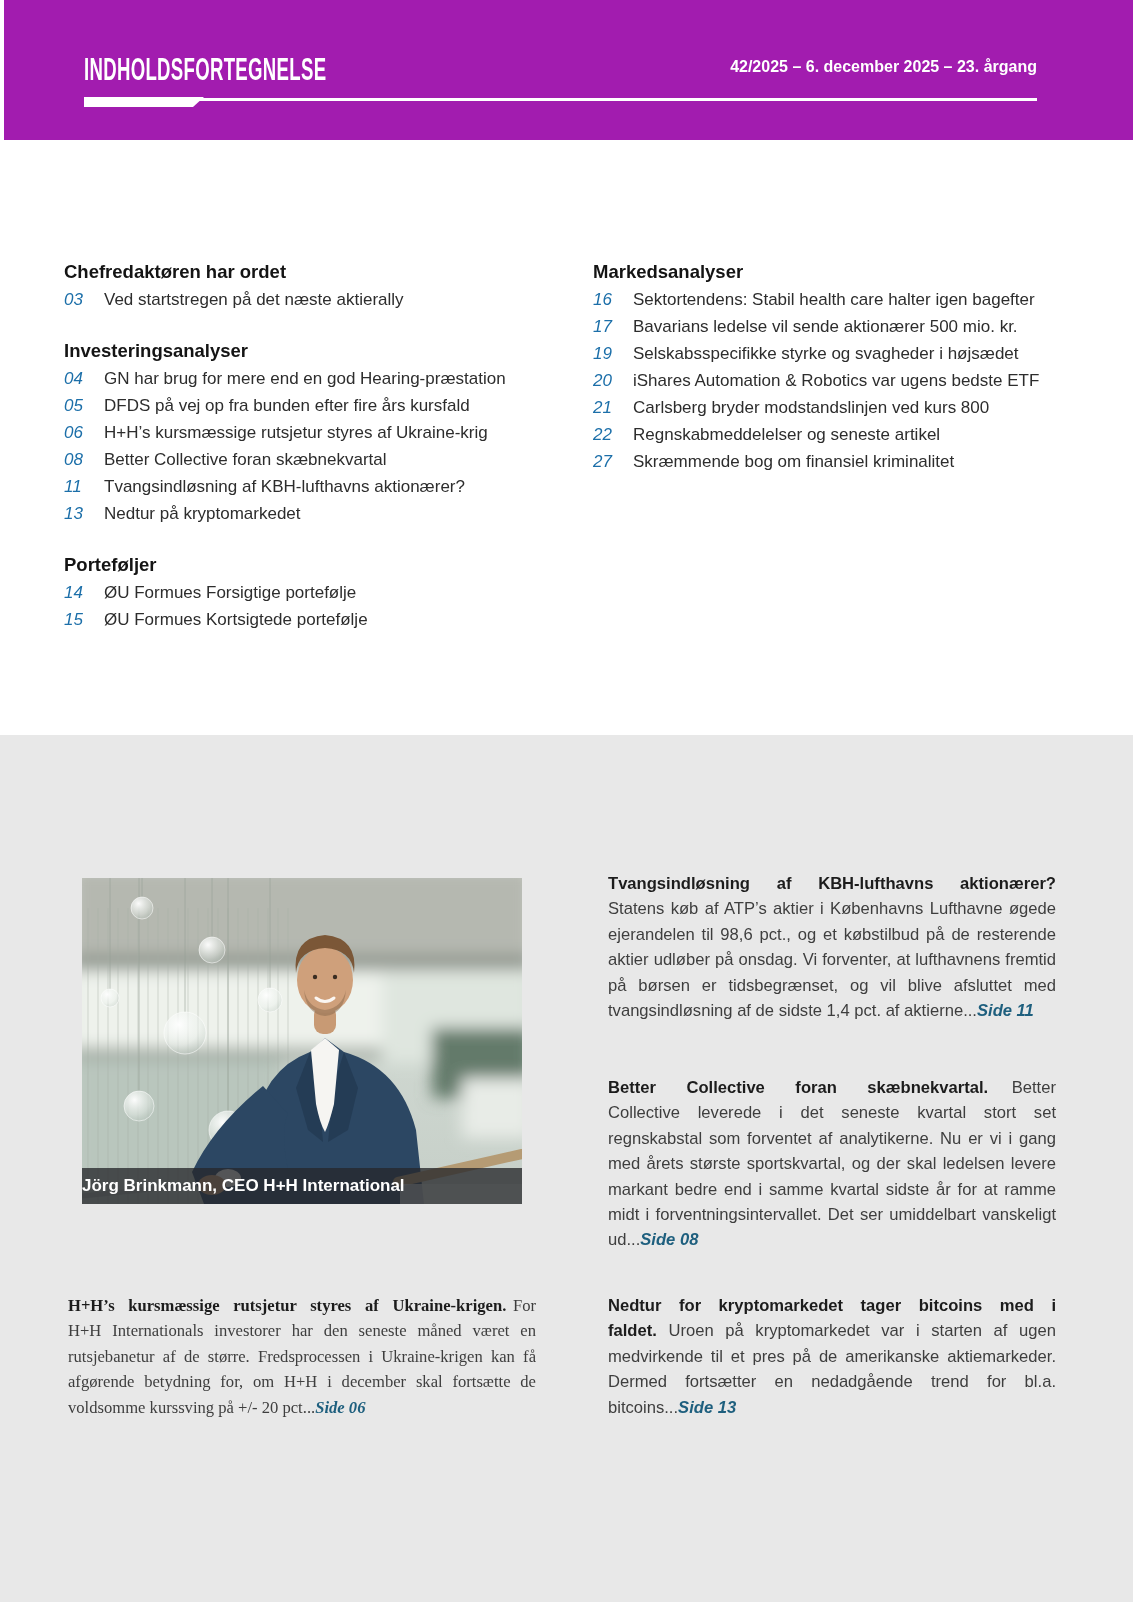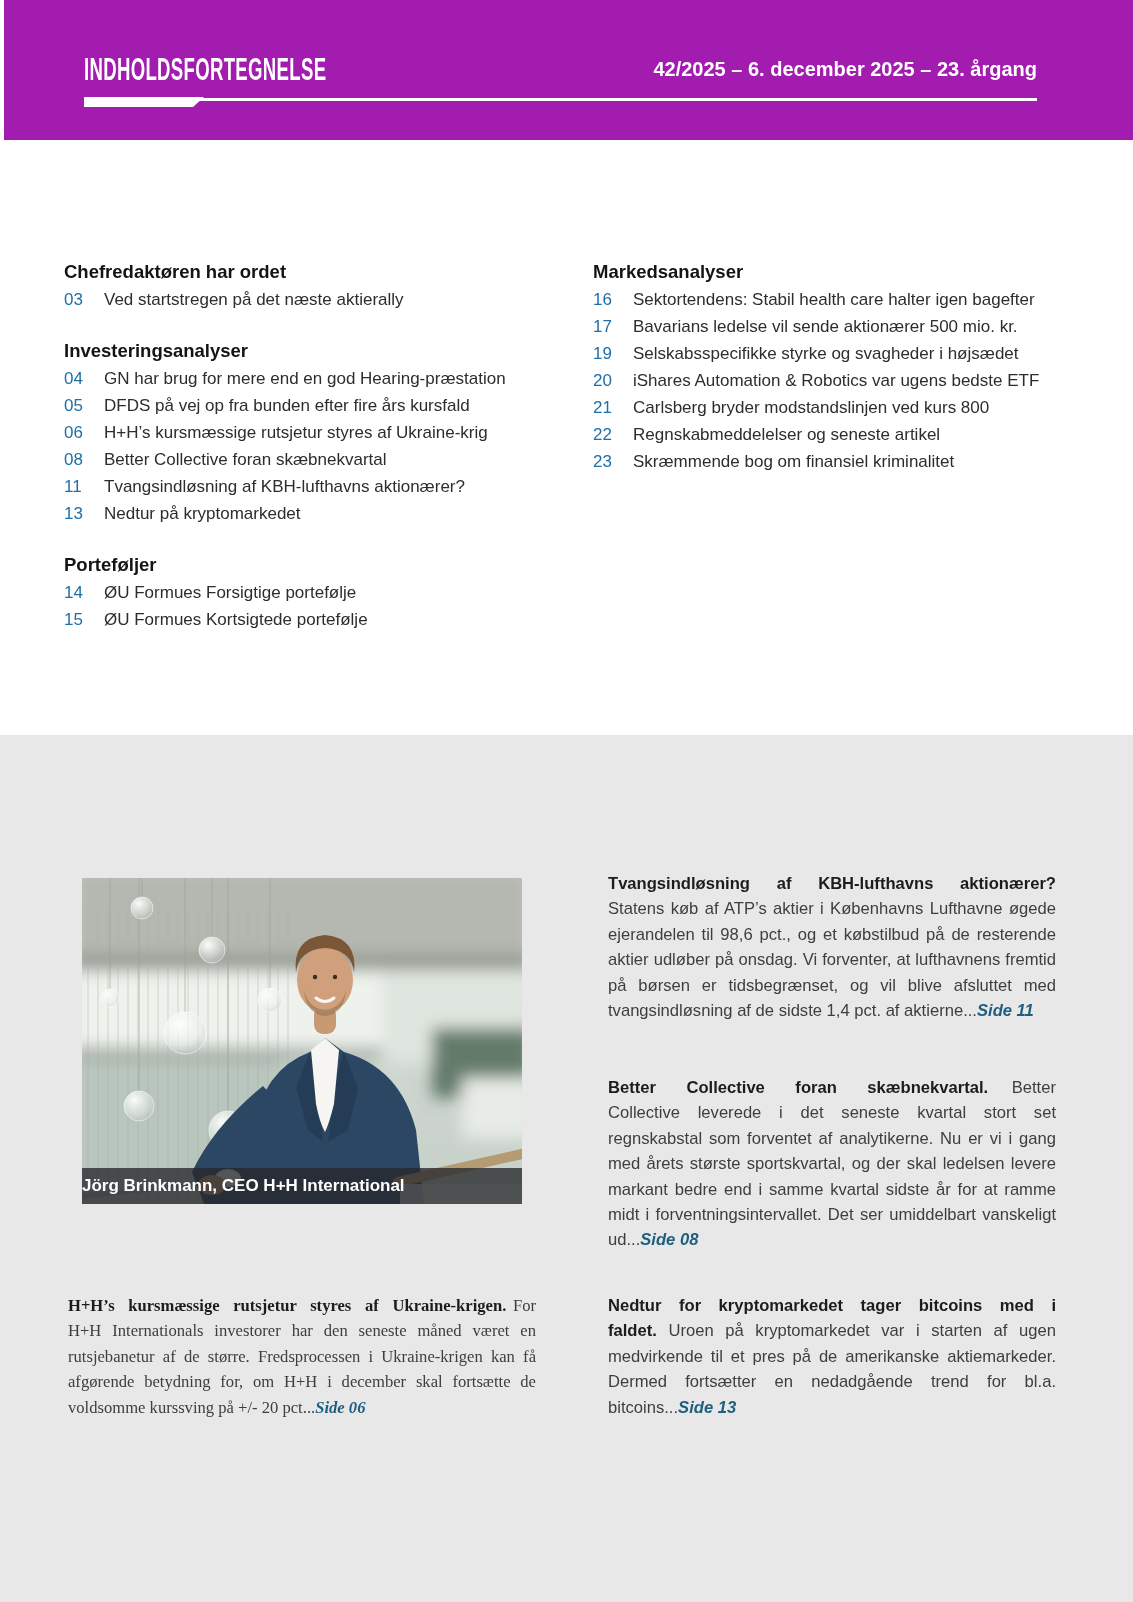--- a/index.html
+++ b/index.html
@@ -7,34 +7,34 @@
     position:relative; width:1133px; height:1602px; overflow:hidden;
     background:#ffffff; font-family:"Liberation Sans", sans-serif;
     -webkit-font-smoothing:antialiased;
   }
   
   .header { position:absolute; top:0; left:4px; width:1133px; height:140px; background:#a21caf; }
   .header-title {
     position:absolute; left:80px; top:52px; color:#fff; font-size:31px; font-weight:700;
     letter-spacing:.5px; white-space:nowrap; transform:scaleX(.60); transform-origin:left top;
   }
-  .header-issue { position:absolute; right:100px; top:58px; color:#fff; font-size:20px; font-weight:700; white-space:nowrap; }
+  .header-issue { position:absolute; right:100px; top:58px; color:#fff; font-size:16px; font-weight:700; white-space:nowrap; }
   .header-rule  { position:absolute; left:80px; right:100px; top:98px; height:3px; background:#fff; }
   .header-rule-thick {
     position:absolute; left:80px; top:97px; width:120px; height:10px; background:#fff;
     clip-path:polygon(0 0, 100% 0, calc(100% - 11px) 100%, 0 100%);
   }
   
   .toc-col { position:absolute; top:258px; }
   .toc-col.left  { left:64px;  width:478px; }
   .toc-col.right { left:593px; width:468px; }
   .toc-section { margin:0 0 24px 0; }
   .toc-heading { font-size:18.5px; font-weight:700; color:#141414; line-height:27px; margin-bottom:1px; }
   .toc-row   { display:flex; line-height:27px; font-size:17px; color:#2d2d2d; }
-  .toc-num   { flex:0 0 40px; color:#1C6FA9; }
+  .toc-num   { flex:0 0 40px; color:#1C6FA9;font-style:italic; }
   .toc-label { flex:1 1 auto; }
   
   .panel { position:absolute; left:0; top:735px; width:1133px; height:867px; background:#E8E8E8; }
   .photo { position:absolute; left:82px; top:878px; width:440px; height:326px; overflow:hidden; }
   .photo svg { display:block; }
   .photo-caption {
     position:absolute; left:0; right:0; bottom:0; height:36px; line-height:36px;
     background:rgba(38,40,43,.78); color:#fff; font-size:17px; font-weight:700;
     white-space:nowrap;
   }
@@ -131,21 +131,21 @@
       </div>
       <div class="toc-row">
         <span class="toc-num">21</span>
         <span class="toc-label">Carlsberg bryder modstandslinjen ved kurs 800</span>
       </div>
       <div class="toc-row">
         <span class="toc-num">22</span>
         <span class="toc-label">Regnskabmeddelelser og seneste artikel</span>
       </div>
       <div class="toc-row">
-        <span class="toc-num">23</span>
+        <span class="toc-num">27</span>
         <span class="toc-label">Skræmmende bog om finansiel kriminalitet</span>
       </div>
     </div>
   </div>
 
   <div class="panel"></div>
 
   <div class="photo">
     <svg width="440" height="326" viewBox="0 0 440 326">
       <defs>

